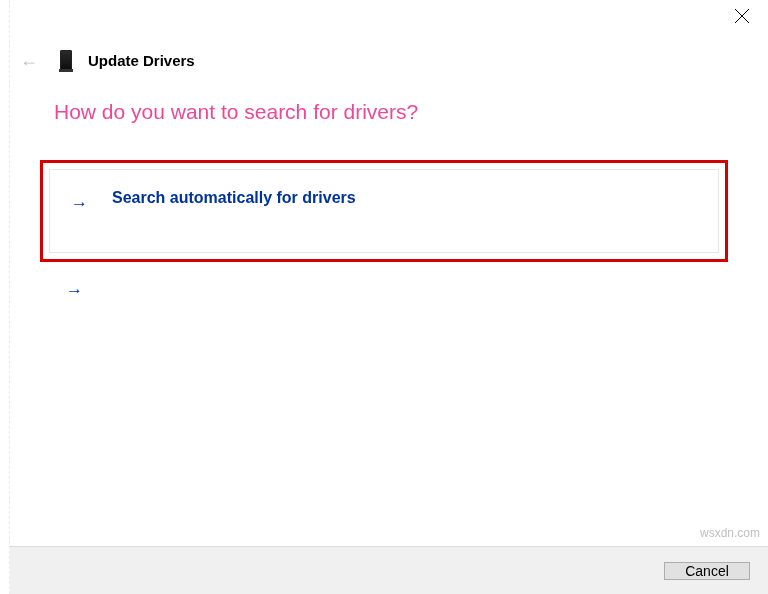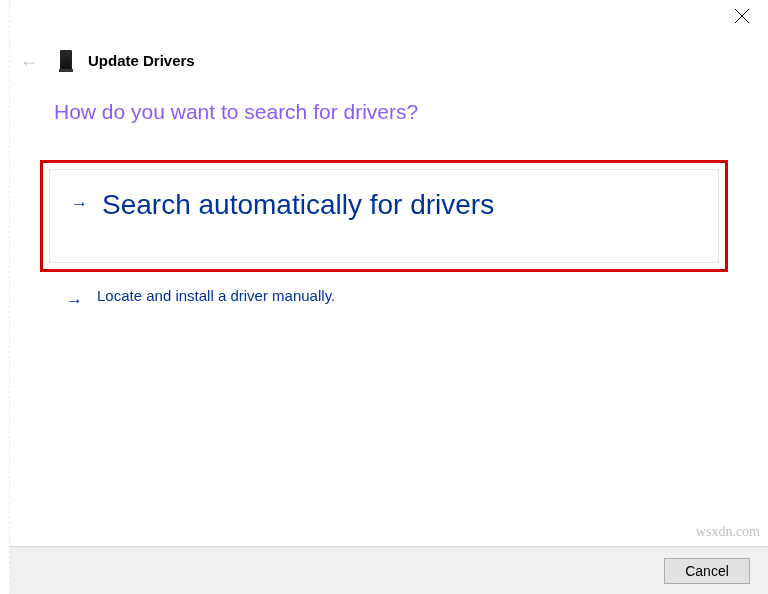--- a/index.html
+++ b/index.html
@@ -67,21 +67,21 @@
       font-size: 15px;
       color: #000;
       font-weight: 700;
       margin-left: 4px;
     }
     .content {
       padding: 30px 54px 0 54px;
     }
     .question {
       font-size: 21px;
-      color: #8b5cf6;
+      color: #ec4899;
       font-weight: 400;
       margin-bottom: 36px;
     }
     .option {
       display: flex;
       align-items: flex-start;
       gap: 14px;
       padding: 20px 24px 30px 18px;
       cursor: pointer;
     }
@@ -101,24 +101,25 @@
       flex-shrink: 0;
       padding-left: 4px;
     }
     .option.highlighted .arrow {
       padding-left: 10px;
     }
     .option .texts {
       flex: 1;
     }
     .option-title {
-      font-size: 28px;
+      font-size: 16px;
       color: #003399;
-      font-weight: 400;
+      font-weight: 700;
       margin-bottom: 4px;
+      margin-left: 10px;
     }
     .option-desc {
       font-size: 15px;
       color: #003399;
       line-height: 1.35;
     }
     .option.second {
       padding: 0 24px 0 8px;
     }
     .footer {
@@ -129,35 +130,34 @@
       height: 48px;
       background: #f0f0f0;
       border-top: 1px solid #dcdcdc;
       display: flex;
       justify-content: flex-end;
       align-items: center;
       padding-right: 18px;
     }
     .cancel-btn {
       min-width: 86px;
-      height: 26px;
+      height: 18px;
       background: #e1e1e1;
       border: 1px solid #adadad;
       font-size: 14px;
       color: #000;
       cursor: pointer;
       padding: 0 14px;
     }
     .watermark {
       position: absolute;
       right: 8px;
       bottom: 54px;
-      font-size: 14px;
+      font-size: 12px;
       color: #bfbfbf;
-      font-family: Liberation Serif, serif;
     }
     .left-edge {
       position: absolute;
       left: 0;
       top: 0;
       bottom: 0;
       width: 10px;
       border-right: 1px dashed #ccc;
       opacity: 0.4;
     }
@@ -188,21 +188,20 @@
   <div class="option highlighted">
     <span class="arrow">→</span>
     <div class="texts">
       <div class="option-title">Search automatically for drivers</div>
     </div>
   </div>
 
   <div class="option second">
     <span class="arrow">→</span>
     <div class="texts">
-      <div class="option-desc">Locate and install a driver manually.</div>
     </div>
   </div>
 </div>
 
 <div class="watermark">wsxdn.com</div>
 
 <div class="footer">
   <button class="cancel-btn">Cancel</button>
 </div>
 

